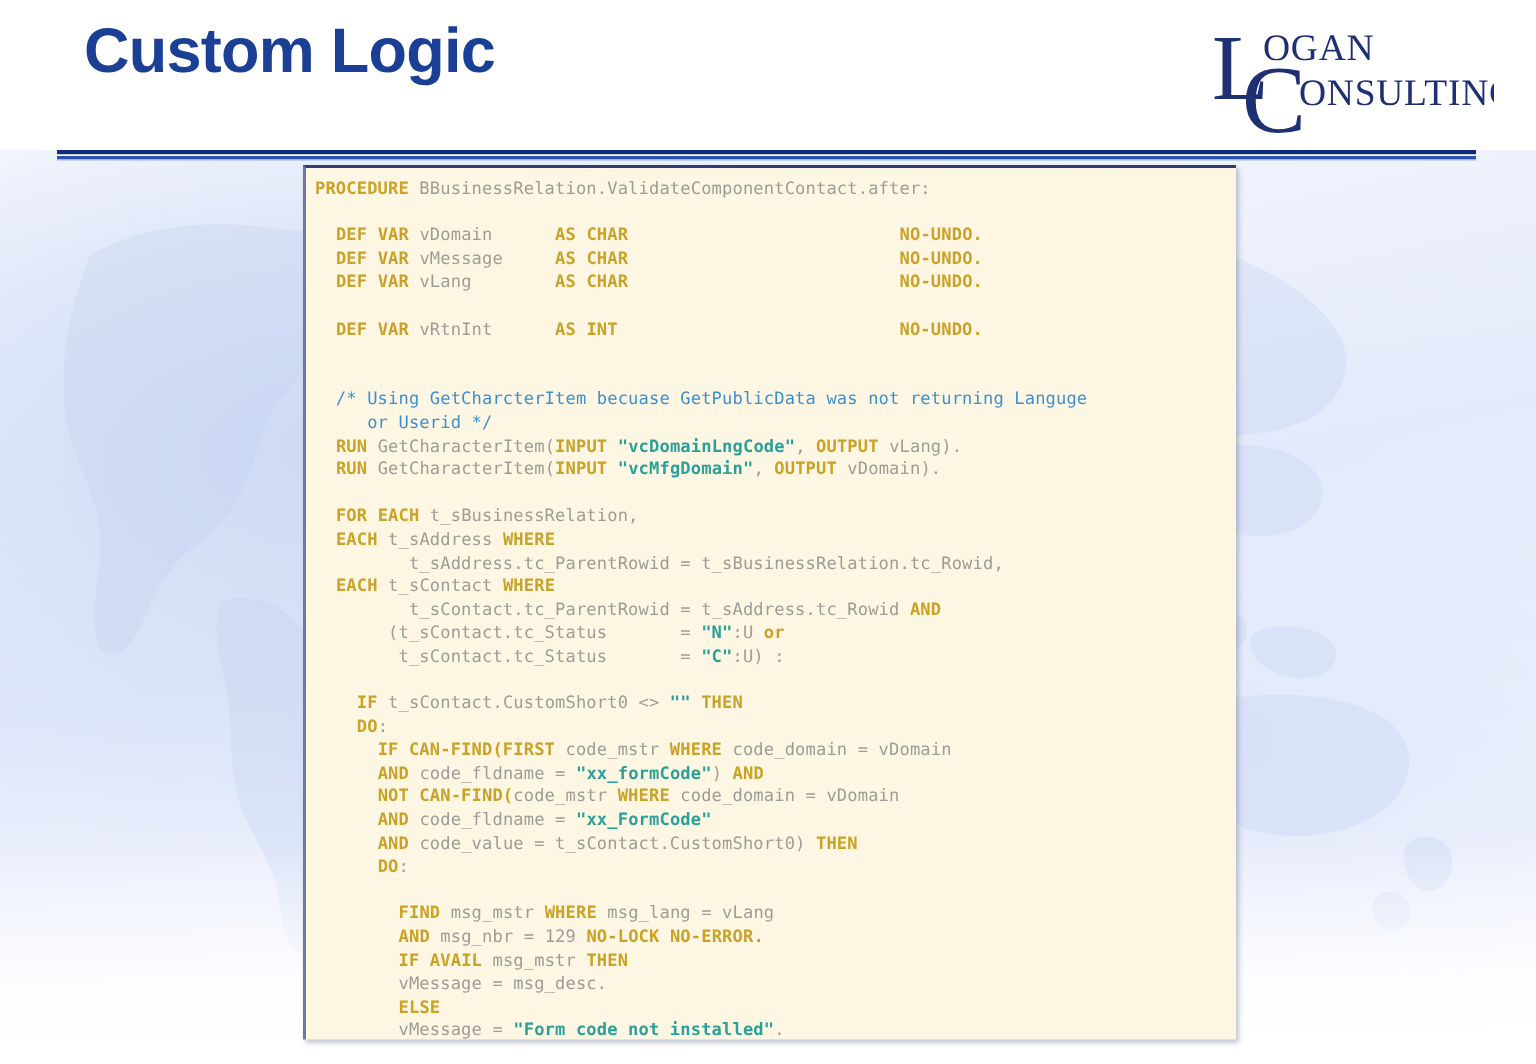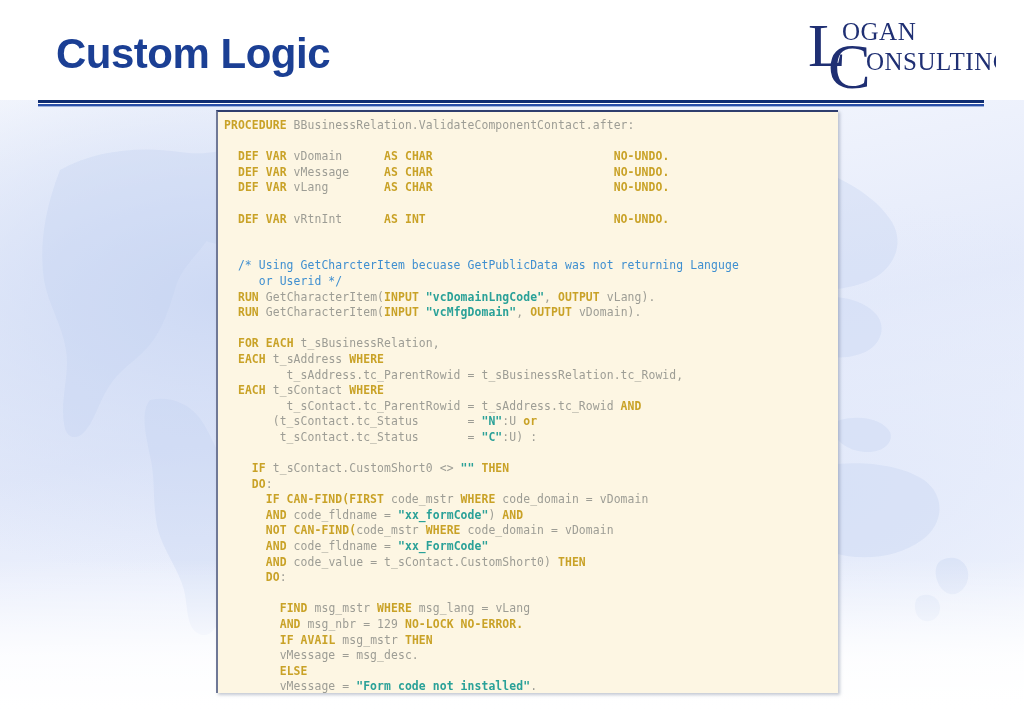--- a/index.html
+++ b/index.html
@@ -44,21 +44,21 @@
     position: absolute;
     inset: 0;
     opacity: 0.55;
   }
   .map-layer svg { display:block; }
 
   
   .title {
     position: absolute;
     left: 56px;
-    top: 30px;
+    top: 10px;
     font-size: 42px;
     font-weight: bold;
     color: #1b3f94;
     letter-spacing: -0.5px;
     font-family: "Liberation Sans", sans-serif;
   }
 
   
   .rule-wrap {
     position: absolute;
@@ -78,21 +78,21 @@
     left: 806px;
     top: 10px;
     width: 190px;
     height: 82px;
   }
   .logo svg { display: block; }
 
   
   .code-panel {
     position: absolute;
-    left: 216px;
+    left: 202px;
     top: 110px;
     width: 622px;
     height: 583px;
     background: #fdf6e3;
     border-top: 2px solid #2f3e6e;
     border-left: 2px solid #6f7896;
     box-sizing: border-box;
     box-shadow: 2px 2px 3px rgba(90,100,130,0.35);
     overflow: hidden;
   }

